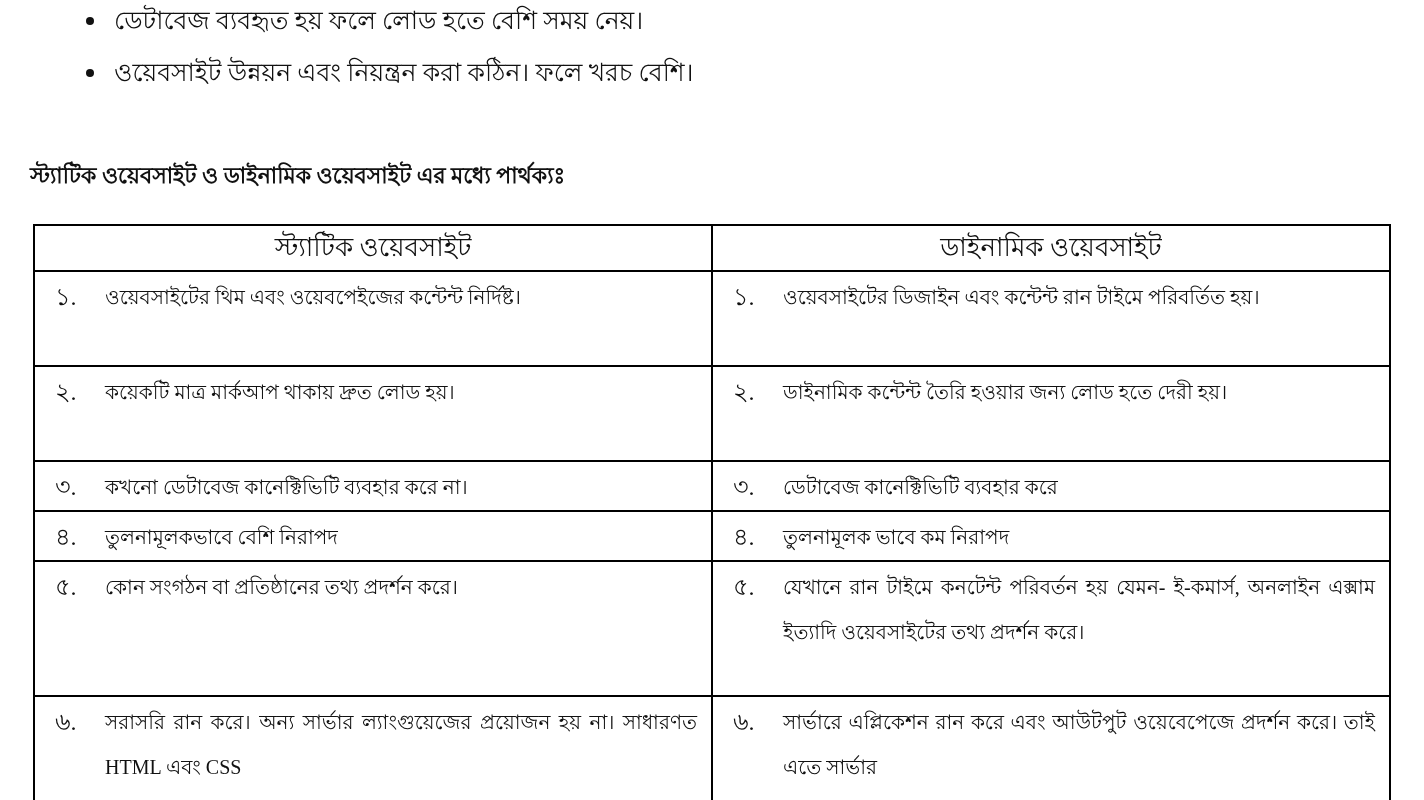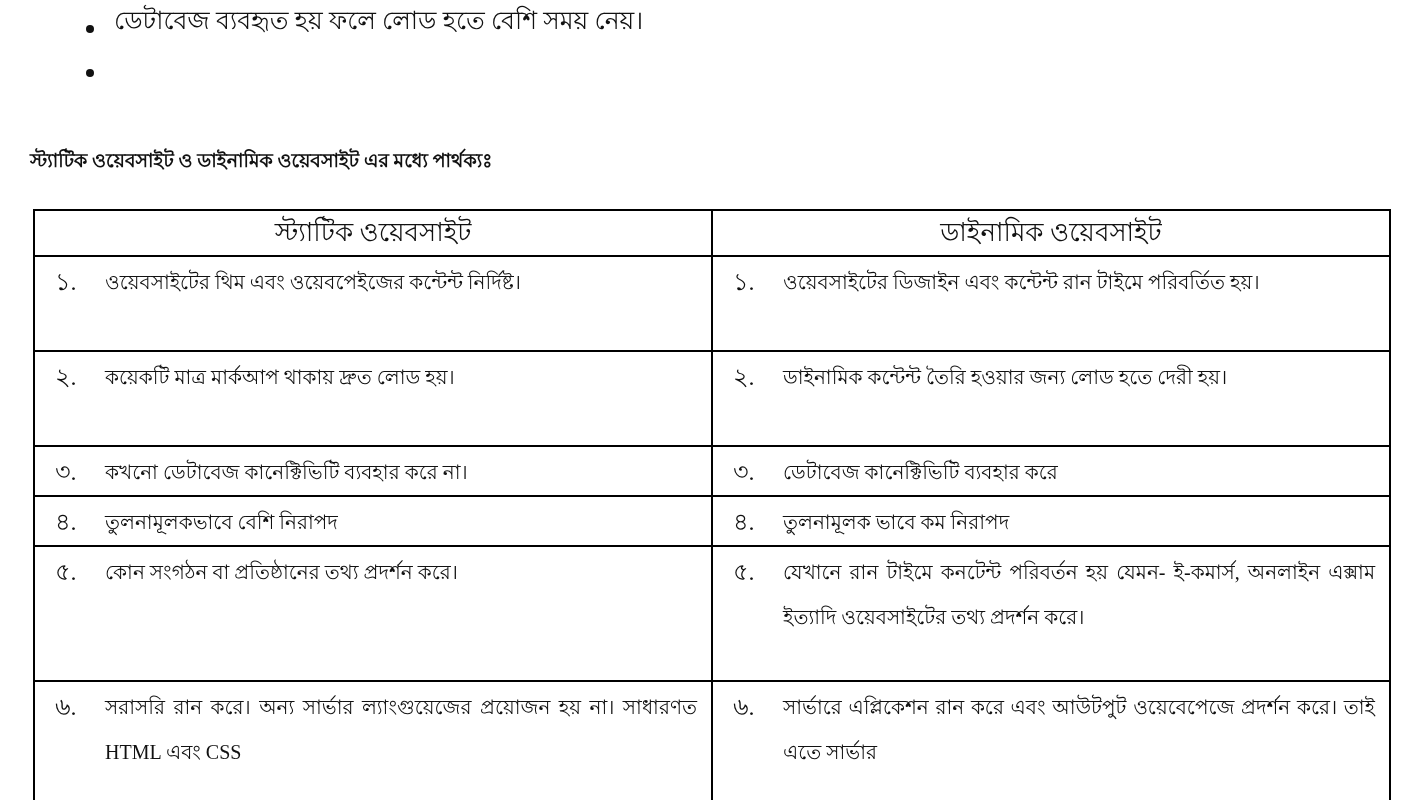--- a/index.html
+++ b/index.html
@@ -17,37 +17,37 @@
     width: 1424px; height: 800px;
     overflow: hidden;
   }
   
   .bullets {
     list-style: none;
     margin: 2px 0 0 86px;
   }
   .bullet {
     display: flex;
-    align-items: center;
+    align-items: flex-start;
     gap: 20px;
     font-size: 25px;
     line-height: 38px;
     margin-bottom: 14px;
   }
   .dot {
     width: 8px; height: 8px;
     border-radius: 50%;
     background: #111;
     margin-top: 15px;
     flex: none;
   }
   
   .doc-heading {
     font-weight: bold;
-    font-size: 19px;
+    font-size: 22px;
     line-height: 36px;
     margin: 66px 0 0 30px;
   }
   
   .cmp-table {
     border-collapse: collapse;
     table-layout: fixed;
     width: 1358px;
     margin: 30px 0 0 33px;
   }
@@ -89,20 +89,21 @@
 
 <div class="page">
 
   <ul class="bullets">
     <li class="bullet">
       <span class="dot"></span>
       <span>ডেটাবেজ ব্যবহৃত হয় ফলে লোড হতে বেশি সময় নেয়।</span>
     </li>
     <li class="bullet">
       <span class="dot"></span>
+      <span>ওয়েবসাইট উন্নয়ন এবং নিয়ন্ত্রন করা কঠিন। ফলে খরচ বেশি।</span>
     </li>
   </ul>
 
   <h2 class="doc-heading">স্ট্যাটিক ওয়েবসাইট ও ডাইনামিক ওয়েবসাইট এর মধ্যে পার্থক্যঃ</h2>
 
   <table class="cmp-table">
     <tbody>
       <tr>
         <th class="col-header">স্ট্যাটিক ওয়েবসাইট</th>
         <th class="col-header">ডাইনামিক ওয়েবসাইট</th>

